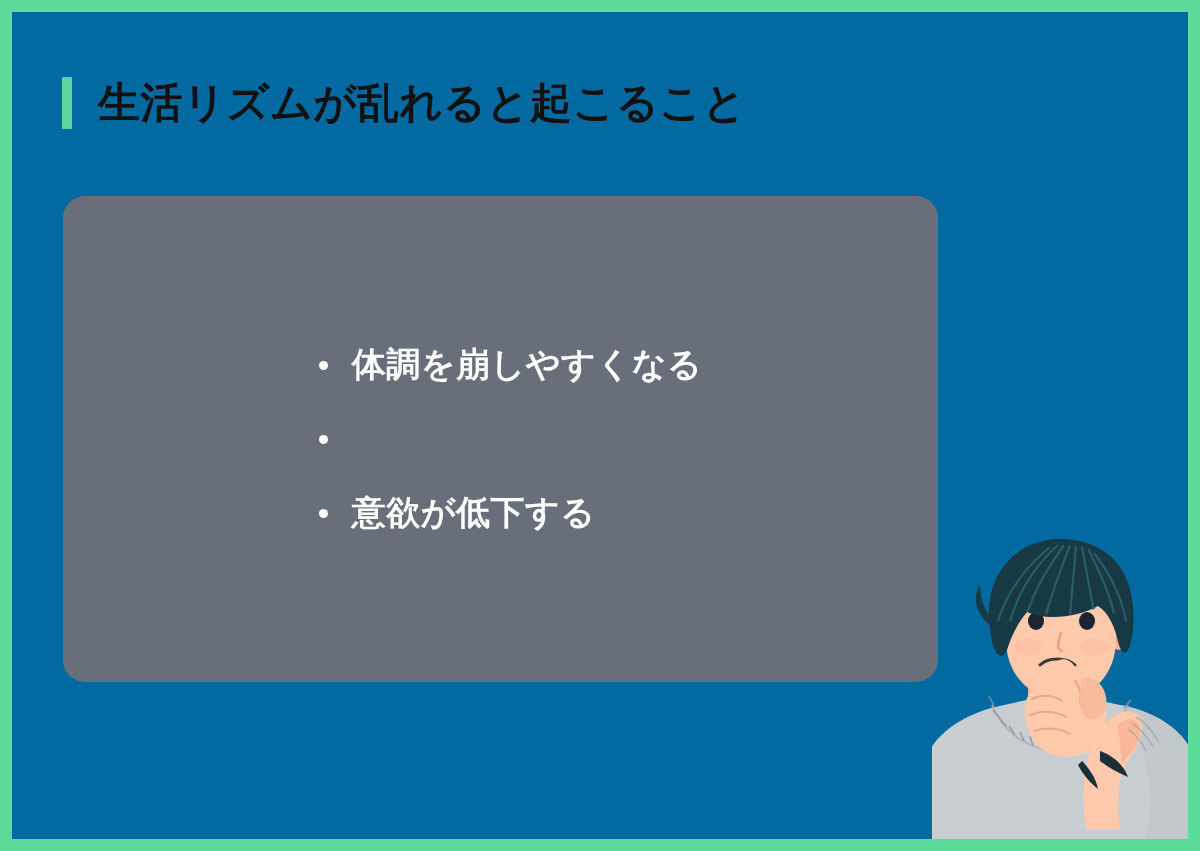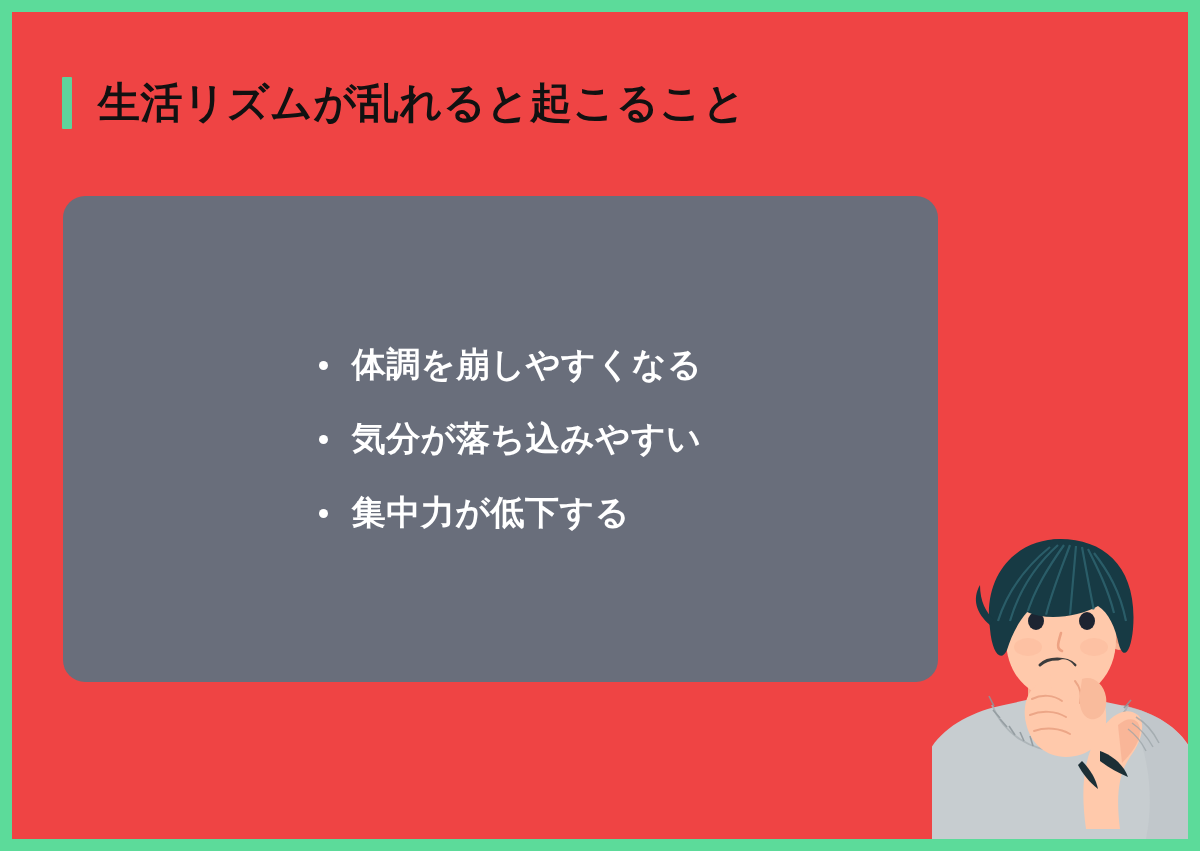--- a/index.html
+++ b/index.html
@@ -19,21 +19,21 @@
     overflow: hidden;
   }
 
   
   #inner-panel {
     position: absolute;
     left: 12px;
     top: 12px;
     width: 1176px;
     height: 827px;
-    background: #ef4444;
+    background: #0369a1;
     overflow: hidden;
   }
 
   
   #title-row {
     position: absolute;
     left: 50px;
     top: 63px;
     display: flex;
     align-items: center;
@@ -124,25 +124,24 @@
     </div>
 
     <div id="content-card">
       <ul id="bullet-list">
         <li class="bullet-item">
           <span class="bullet-marker"></span>
           <span class="bullet-text">体調を崩しやすくなる</span>
         </li>
         <li class="bullet-item">
           <span class="bullet-marker"></span>
-          <span class="bullet-text">気分が落ち込みやすい</span>
         </li>
         <li class="bullet-item">
           <span class="bullet-marker"></span>
-          <span class="bullet-text">集中力が低下する</span>
+          <span class="bullet-text">意欲が低下する</span>
         </li>
       </ul>
     </div>
 
     <div id="illustration">
       <svg viewBox="0 0 256 310" xmlns="http://www.w3.org/2000/svg">
         <defs>
           <clipPath id="hairClip">
             <path d="M58 96 C52 44, 86 14, 128 14 C172 14, 204 42, 200 96
                      C198 120, 192 128, 188 112 C184 96, 180 84, 168 78

